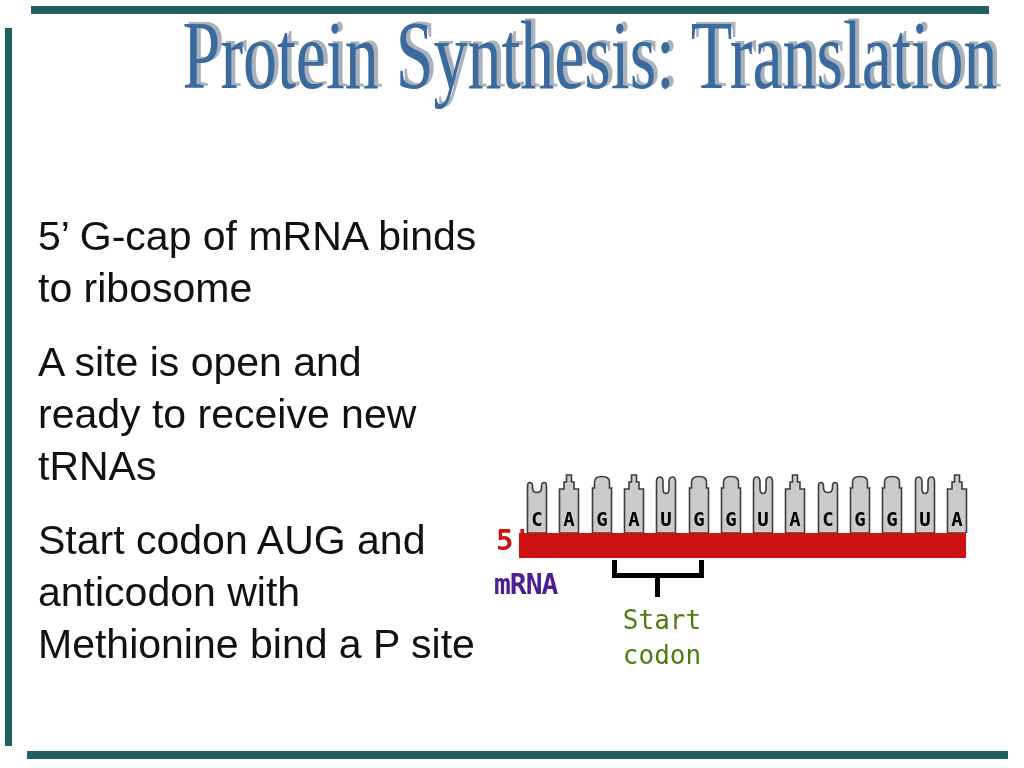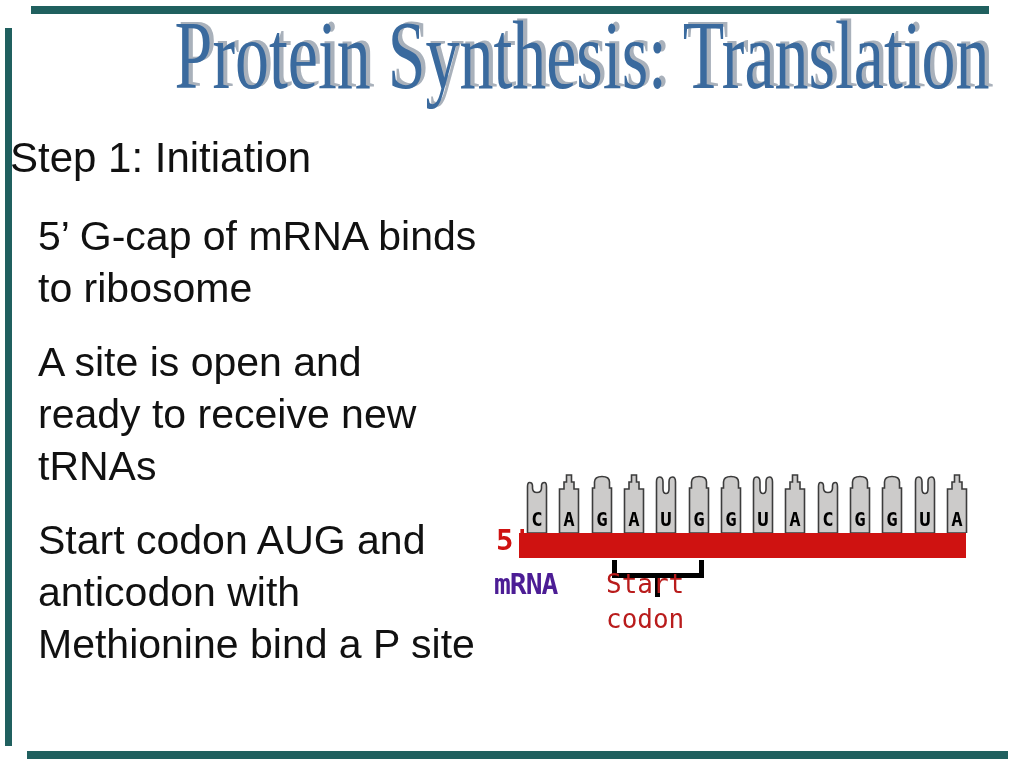--- a/index.html
+++ b/index.html
@@ -7,21 +7,21 @@
     position:relative;width:1024px;height:768px;background:#fff;overflow:hidden;
     font-family:"Liberation Sans",sans-serif;color:var(--text-black,#111);
   }
   
   .rule{position:absolute;background:var(--accent-teal,#20605f);}
   .rule-top{left:31px;top:6px;width:958px;height:8px;}
   .rule-left{left:5px;top:28px;width:7px;height:718px;}
   .rule-bottom{left:27px;top:751px;width:981px;height:8px;}
 
   
-  .title-wrap{position:absolute;left:0;top:6px;width:972px;text-align:center;}
+  .title-wrap{position:absolute;left:0;top:6px;width:972px;text-align:center;padding-left:8px;}
   .title{
     display:inline-block;margin:0;font-family:"Liberation Serif",serif;font-weight:400;
     font-size:97px;line-height:99px;white-space:nowrap;color:var(--title-blue,#3a6a9e);
     transform:scaleX(0.70);transform-origin:50% 50%;
     text-shadow:6px -2px 0 var(--title-shadow,#a9b1bb);
   }
 
   
   .heading{position:absolute;left:10px;top:132px;font-size:42px;line-height:52px;}
   .bullets{position:absolute;left:38px;top:210px;width:520px;font-size:41px;line-height:52px;}
@@ -50,38 +50,37 @@
     position:absolute;left:494px;top:570px;
     font-family:"DejaVu Sans Mono",monospace;font-weight:bold;font-size:28px;line-height:30px;color:#4c1d95;
     letter-spacing:-1px;
   }
   .bracket-part{position:absolute;background:#000;}
   .bk-h{left:612px;top:573px;width:92px;height:5px;}
   .bk-l{left:612px;top:560px;width:5px;height:18px;}
   .bk-r{left:699px;top:560px;width:5px;height:18px;}
   .bk-stem{left:655px;top:578px;width:5px;height:19px;}
   .start-codon{
-    position:absolute;left:606px;top:567px;width:112px;white-space:pre-line;
-    font-family:"DejaVu Sans Mono",monospace;font-size:26px;line-height:35px;color:#b91c1c;
+    position:absolute;left:606px;top:603px;width:112px;text-align:center;white-space:pre-line;
+    font-family:"DejaVu Sans Mono",monospace;font-size:26px;line-height:35px;color:#4d7c0f;
   }
 </style>
 </head>
 <body>
 
 <div class="slide">
 
   <div class="rule rule-top"></div>
   <div class="rule rule-left"></div>
   <div class="rule rule-bottom"></div>
 
   <div class="title-wrap">
     <h1 class="title">Protein Synthesis: Translation</h1>
   </div>
 
-  <div class="heading">Step 1: Initiation</div>
 
   <div class="bullets">
     <p>5’ G-cap of mRNA binds
 to ribosome</p>
     <p>A site is open and
 ready to receive new
 tRNAs</p>
     <p>Start codon AUG and
 anticodon with
 Methionine bind a P site</p>

